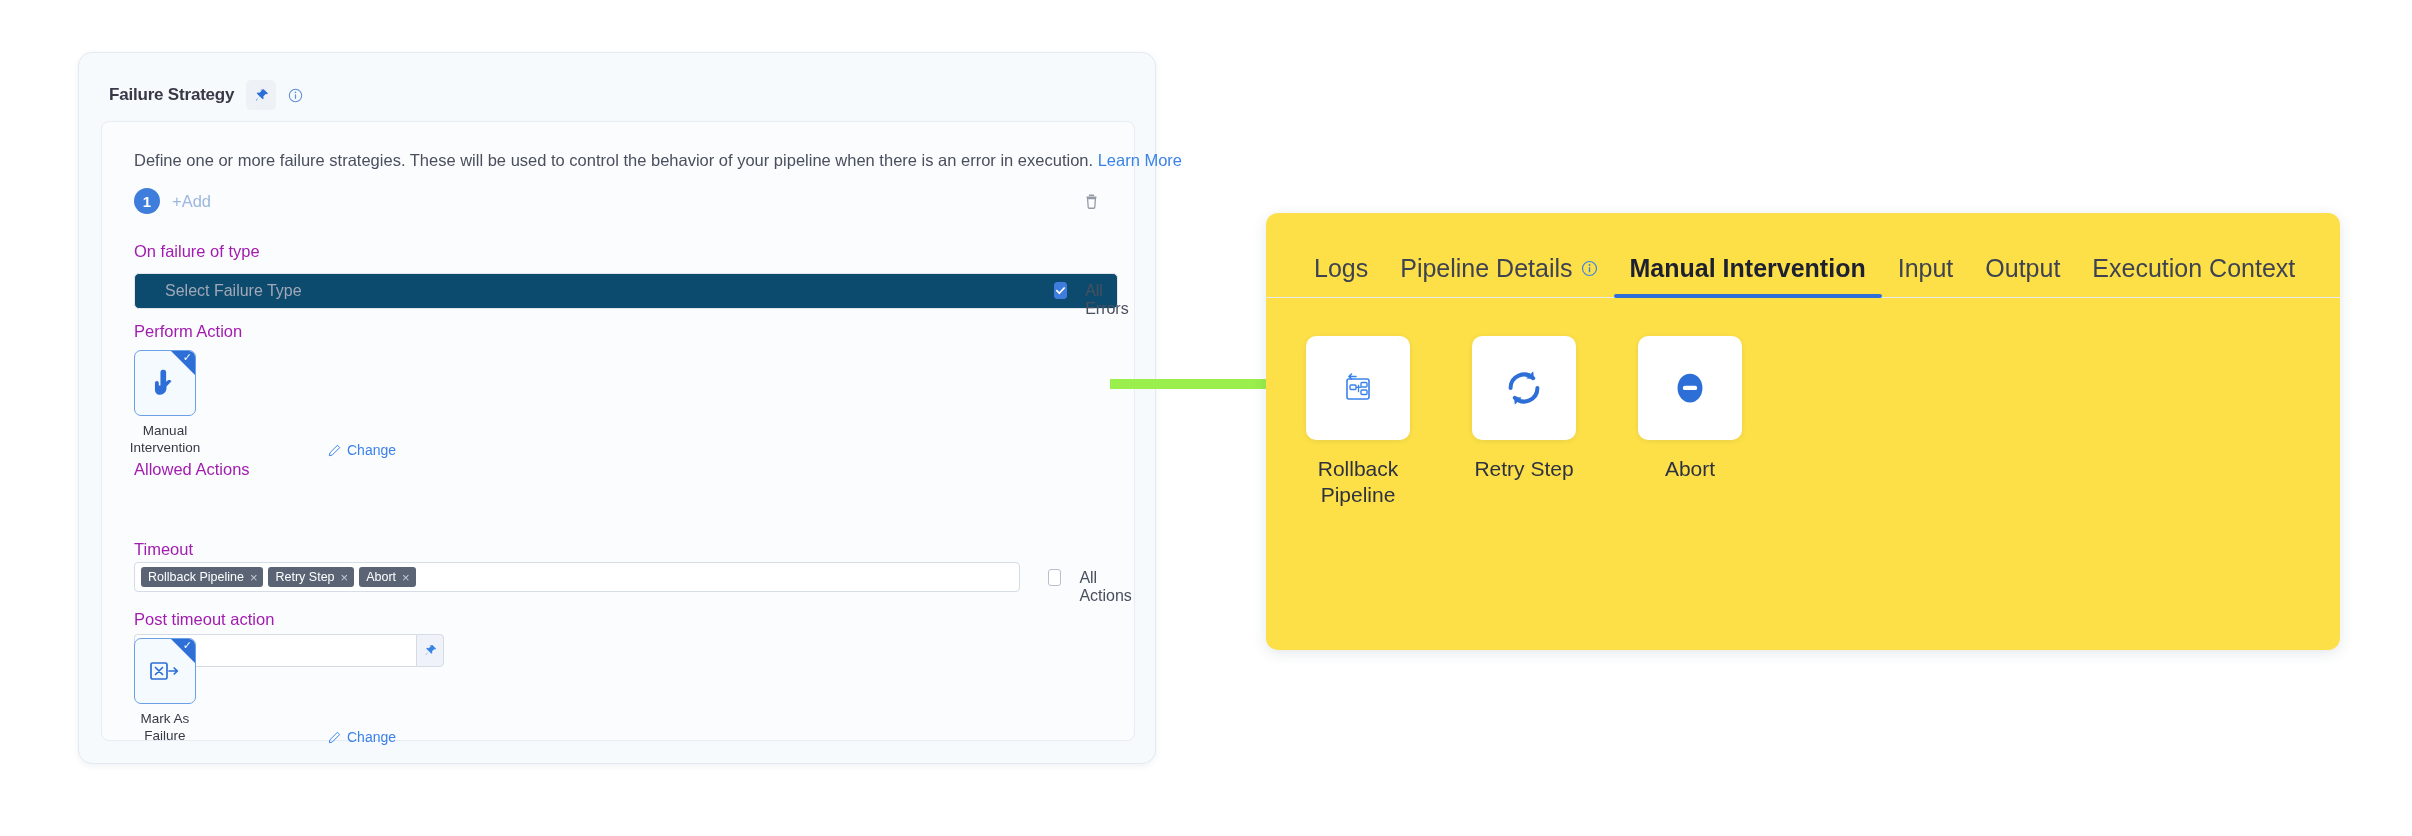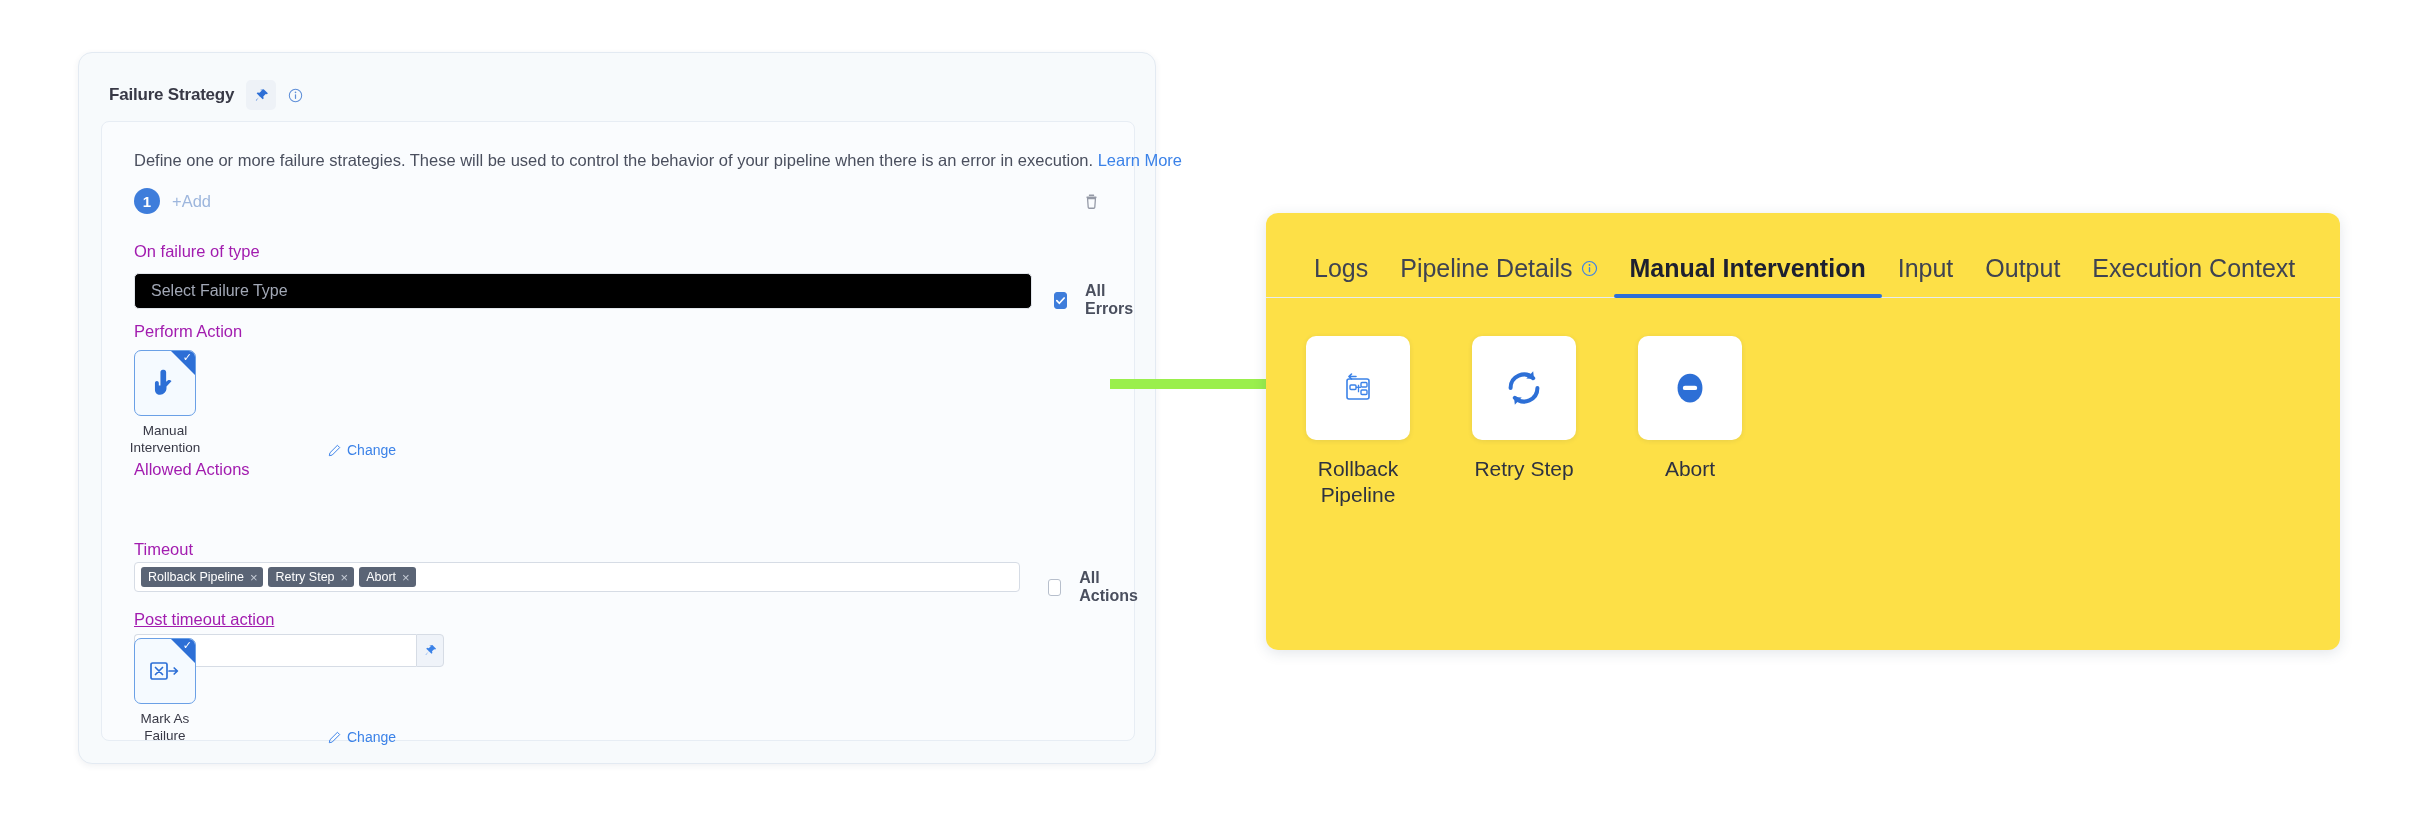--- a/index.html
+++ b/index.html
@@ -69,32 +69,32 @@
     display: flex; align-items: center; justify-content: center;
   }
 
   .fld-label {
     position: absolute; font-size: 16.5px; color: #a21caf;
   }
   .lbl-onfail { left: 32px; top: 120px; }
   .lbl-perform { left: 32px; top: 200px; }
   .lbl-allowed { left: 32px; top: 338px; }
   .lbl-timeout { left: 32px; top: 418px; }
-  .lbl-post { left: 32px; top: 488px; text-decoration: underline; }
+  .lbl-post { left: 32px; top: 488px; }
 
   .select-disabled {
     position: absolute; left: 32px; top: 151px;
-    width: 898px; height: 36px;
-    background: #000000;
+    width: 984px; height: 36px;
+    background: #0c4a6e;
     border: 1px solid #e2e6ec; border-radius: 5px;
-    display: flex; align-items: center; padding-left: 16px;
+    display: flex; align-items: center; padding-left: 30px;
     font-size: 16px; color: #a2a8b6;
   }
   .cbrow {
-    position: absolute; display: flex; align-items: center; gap: 18px; font-weight: bold;
+    position: absolute; display: flex; align-items: flex-start; gap: 18px;
   }
   .cb-allerrors { left: 952px; top: 160px; }
   .cb-allactions { left: 946px; top: 447px; }
   .cb-box {
     width: 17px; height: 17px; border-radius: 3px;
     border: 1.5px solid #b7bfcc; background: #fff;
     display: flex; align-items: center; justify-content: center;
     cursor: pointer;
   }
   .cb-box.on { background: #3e7ddb; border-color: #3e7ddb; }

